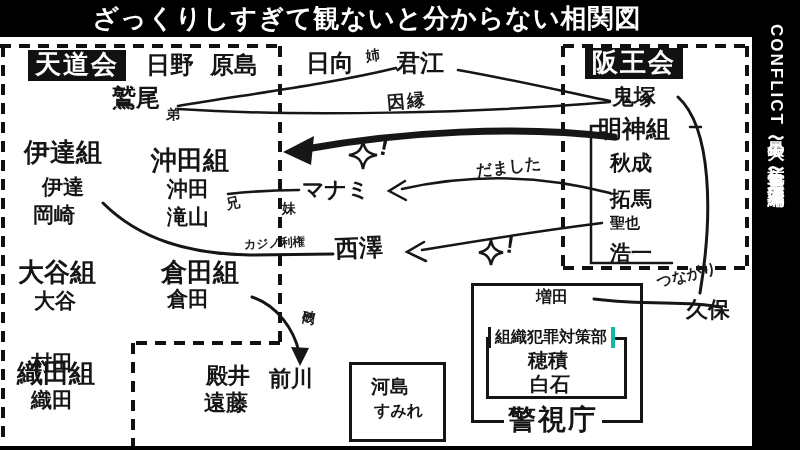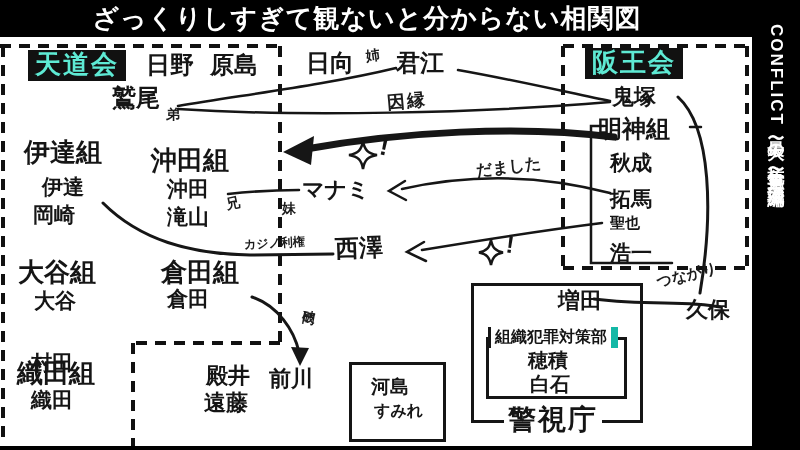--- a/index.html
+++ b/index.html
@@ -8,21 +8,21 @@
   .topbar{position:absolute;left:0;top:0;width:776px;height:37px;background:#000;
           display:flex;align-items:center;justify-content:center;padding-right:42px;box-sizing:border-box;}
   .topbar span{color:#fff;font-size:26px;font-weight:800;letter-spacing:1px;white-space:nowrap;}
   .sideband{position:absolute;right:0;top:0;width:48px;height:450px;background:#000;
             display:flex;justify-content:center;}
   .sideband span{writing-mode:vertical-rl;text-orientation:mixed;color:#fff;font-size:17px;
                  font-weight:800;letter-spacing:2px;margin-top:24px;white-space:nowrap;}
   .bottomstrip{position:absolute;left:0;bottom:0;width:800px;height:4px;background:#000;}
   .overlay{position:absolute;left:0;top:0;width:800px;height:450px;}
   .t{position:absolute;font-weight:800;white-space:nowrap;line-height:1.05;}
-  .inv{background:#111;color:#5eead4;padding:1px 7px 3px 7px;}
+  .inv{background:#111;color:#ffffff;padding:1px 7px 3px 7px;}
   .serifband{font-family:"Liberation Serif","DejaVu Serif",serif;letter-spacing:2px;}
   .hw{position:absolute;font-weight:700;white-space:nowrap;color:#1c1c1c;}
   .vert{writing-mode:vertical-rl;text-orientation:upright;letter-spacing:2px;}
   .bx{position:absolute;border:3px solid #151515;background:transparent;box-sizing:border-box;}
   .bx-label{position:absolute;background:#fff;padding:0 4px;white-space:nowrap;font-weight:800;}
   .excl{position:absolute;font-weight:900;}
 </style>
 </head>
 <body>
 
@@ -129,23 +129,23 @@
   <div class="t" style="left:206px;top:364px;font-size:22px;">殿井</div>
   <div class="t" style="left:204px;top:391px;font-size:22px;">遠藤</div>
   <div class="hw vert" style="left:302px;top:300px;font-size:13px;transform:rotate(10deg);">破門</div>
   <div class="t" style="left:269px;top:367px;font-size:22px;">前川</div>
 
   <div class="bx" style="left:349px;top:362px;width:97px;height:80px;"></div>
   <div class="t" style="left:371px;top:377px;font-size:19px;">河島</div>
   <div class="t" style="left:374px;top:403px;font-size:16px;">すみれ</div>
 
   <div class="bx" style="left:471px;top:283px;width:172px;height:140px;border-width:3.5px;"></div>
-  <div class="t" style="left:536px;top:289px;font-size:22px;margin-left:22px;">増田</div>
+  <div class="t" style="left:536px;top:289px;font-size:16px;">増田</div>
   <div class="bx" style="left:486px;top:337px;width:141px;height:62px;"></div>
-  <div class="bx-label" style="left:488px;top:327px;font-size:16px;border-left:3px solid #151515;border-right:7px solid #14b8a6;">組織犯罪対策部</div>
+  <div class="bx-label" style="left:488px;top:327px;font-size:16px;border-left:3px solid #151515;border-right:4px solid #14b8a6;">組織犯罪対策部</div>
   <div class="t" style="left:528px;top:350px;font-size:20px;">穂積</div>
   <div class="t" style="left:530px;top:374px;font-size:20px;">白石</div>
   <div class="bx-label serifband" style="left:504px;top:401px;font-size:28px;">警視庁</div>
 
   <div class="hw" style="left:656px;top:266px;font-size:15px;transform:rotate(-14deg);">つながり</div>
   <div class="t" style="left:686px;top:298px;font-size:22px;">久保</div>
 
   <div class="bottomstrip"></div>
 </div>
 

